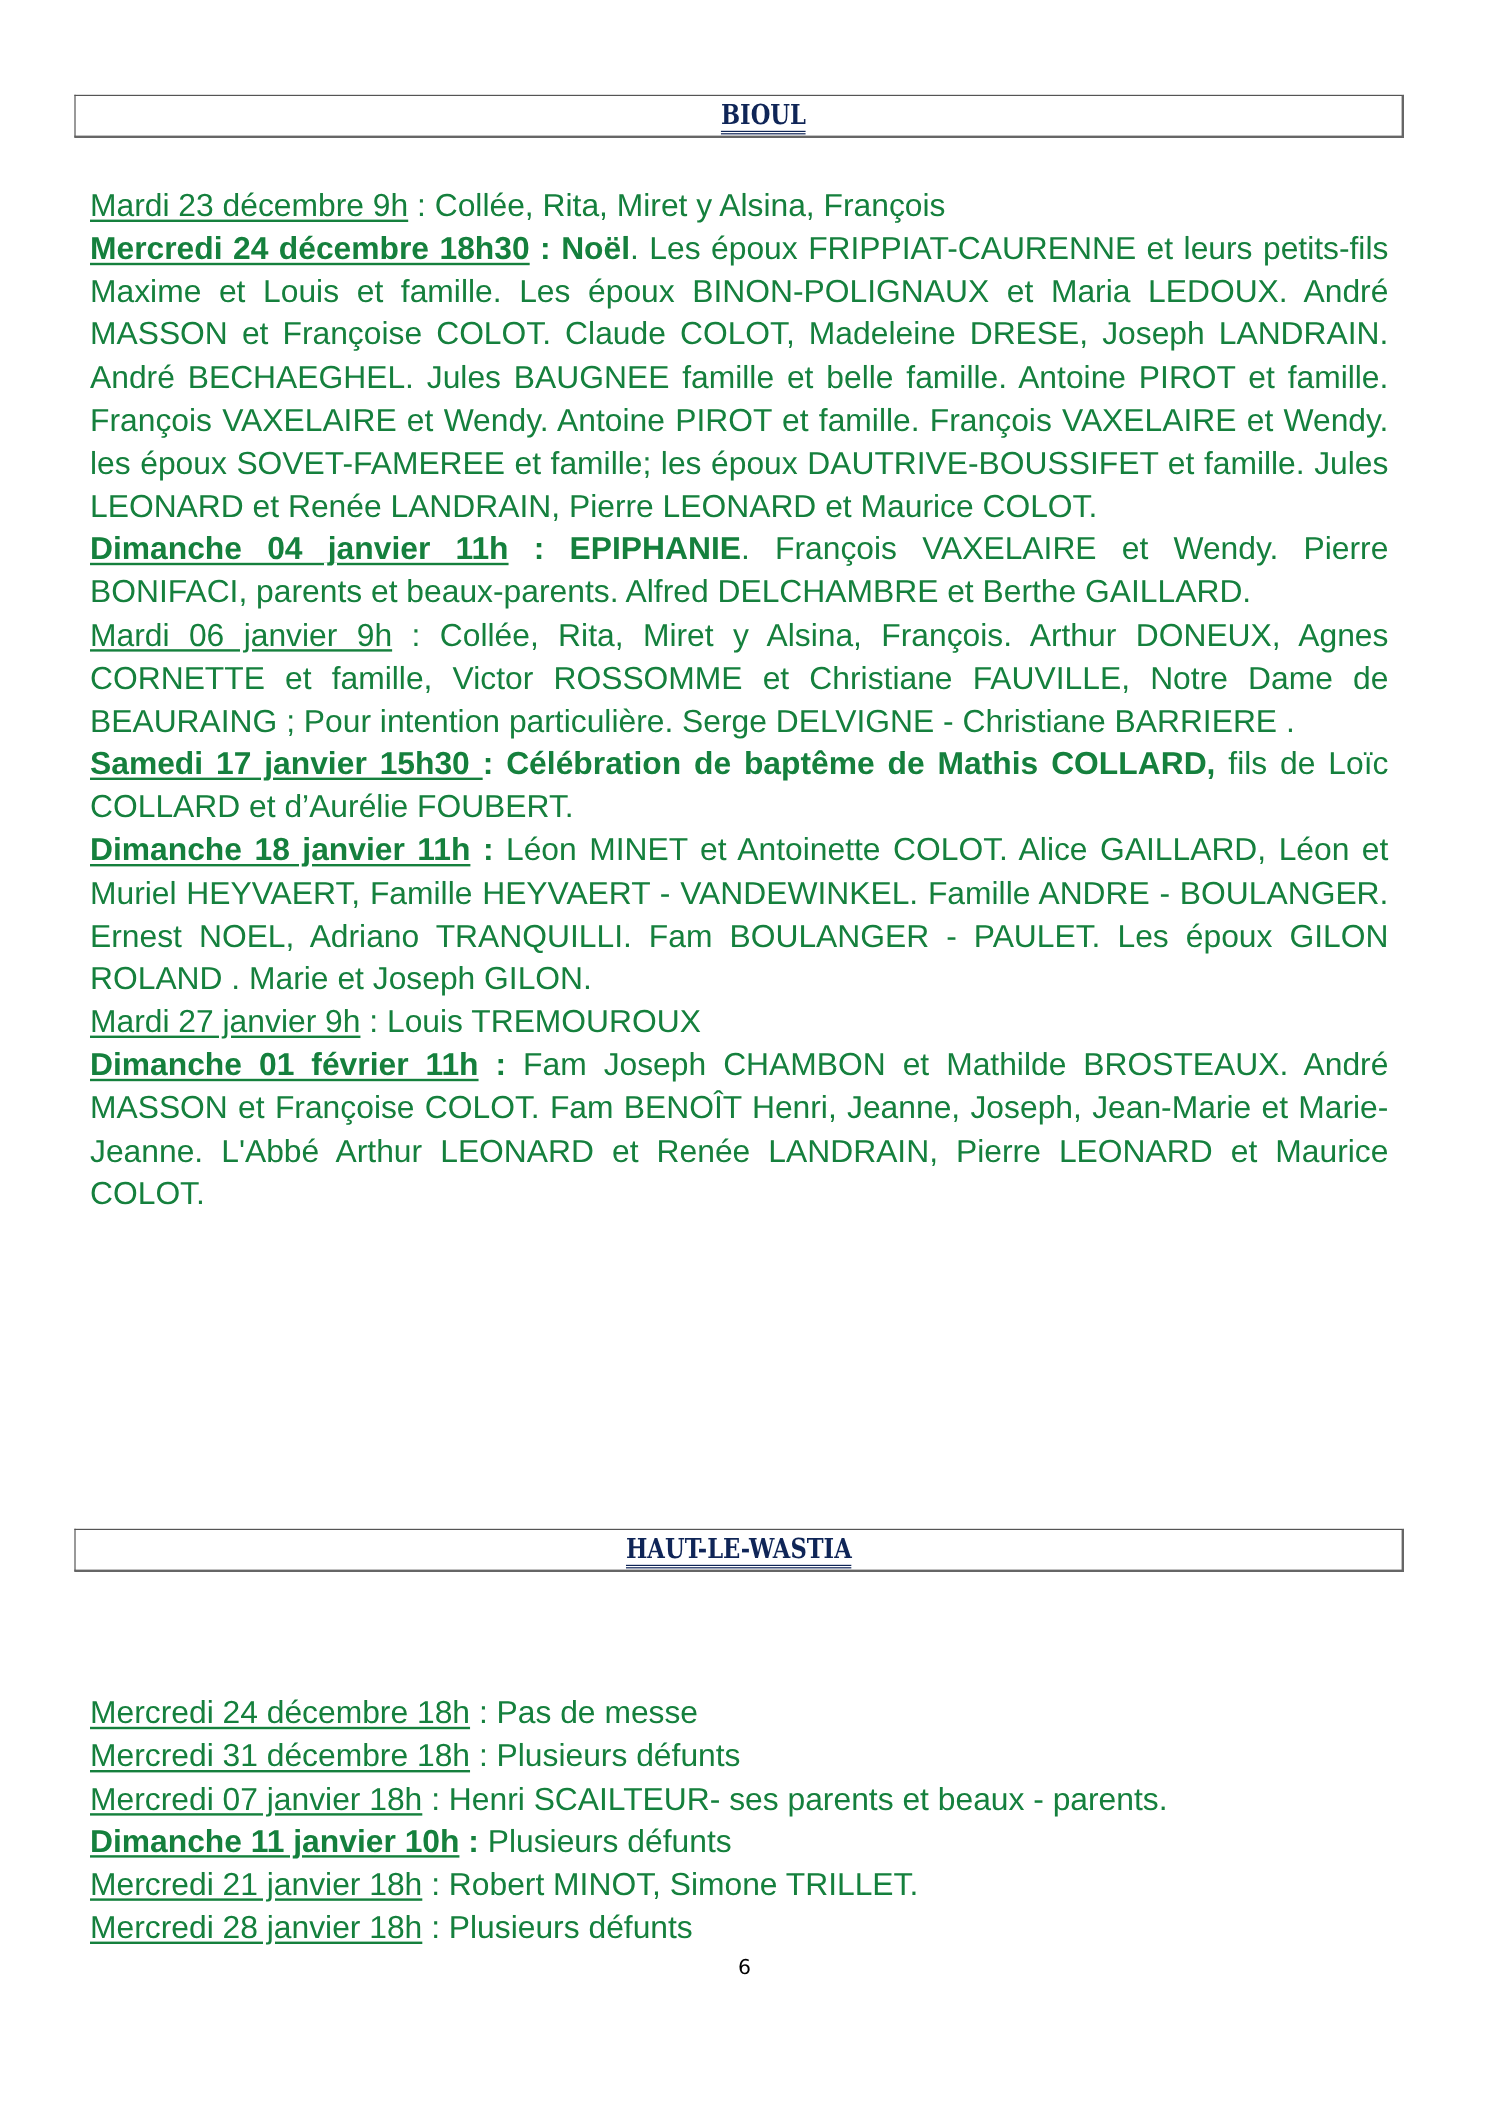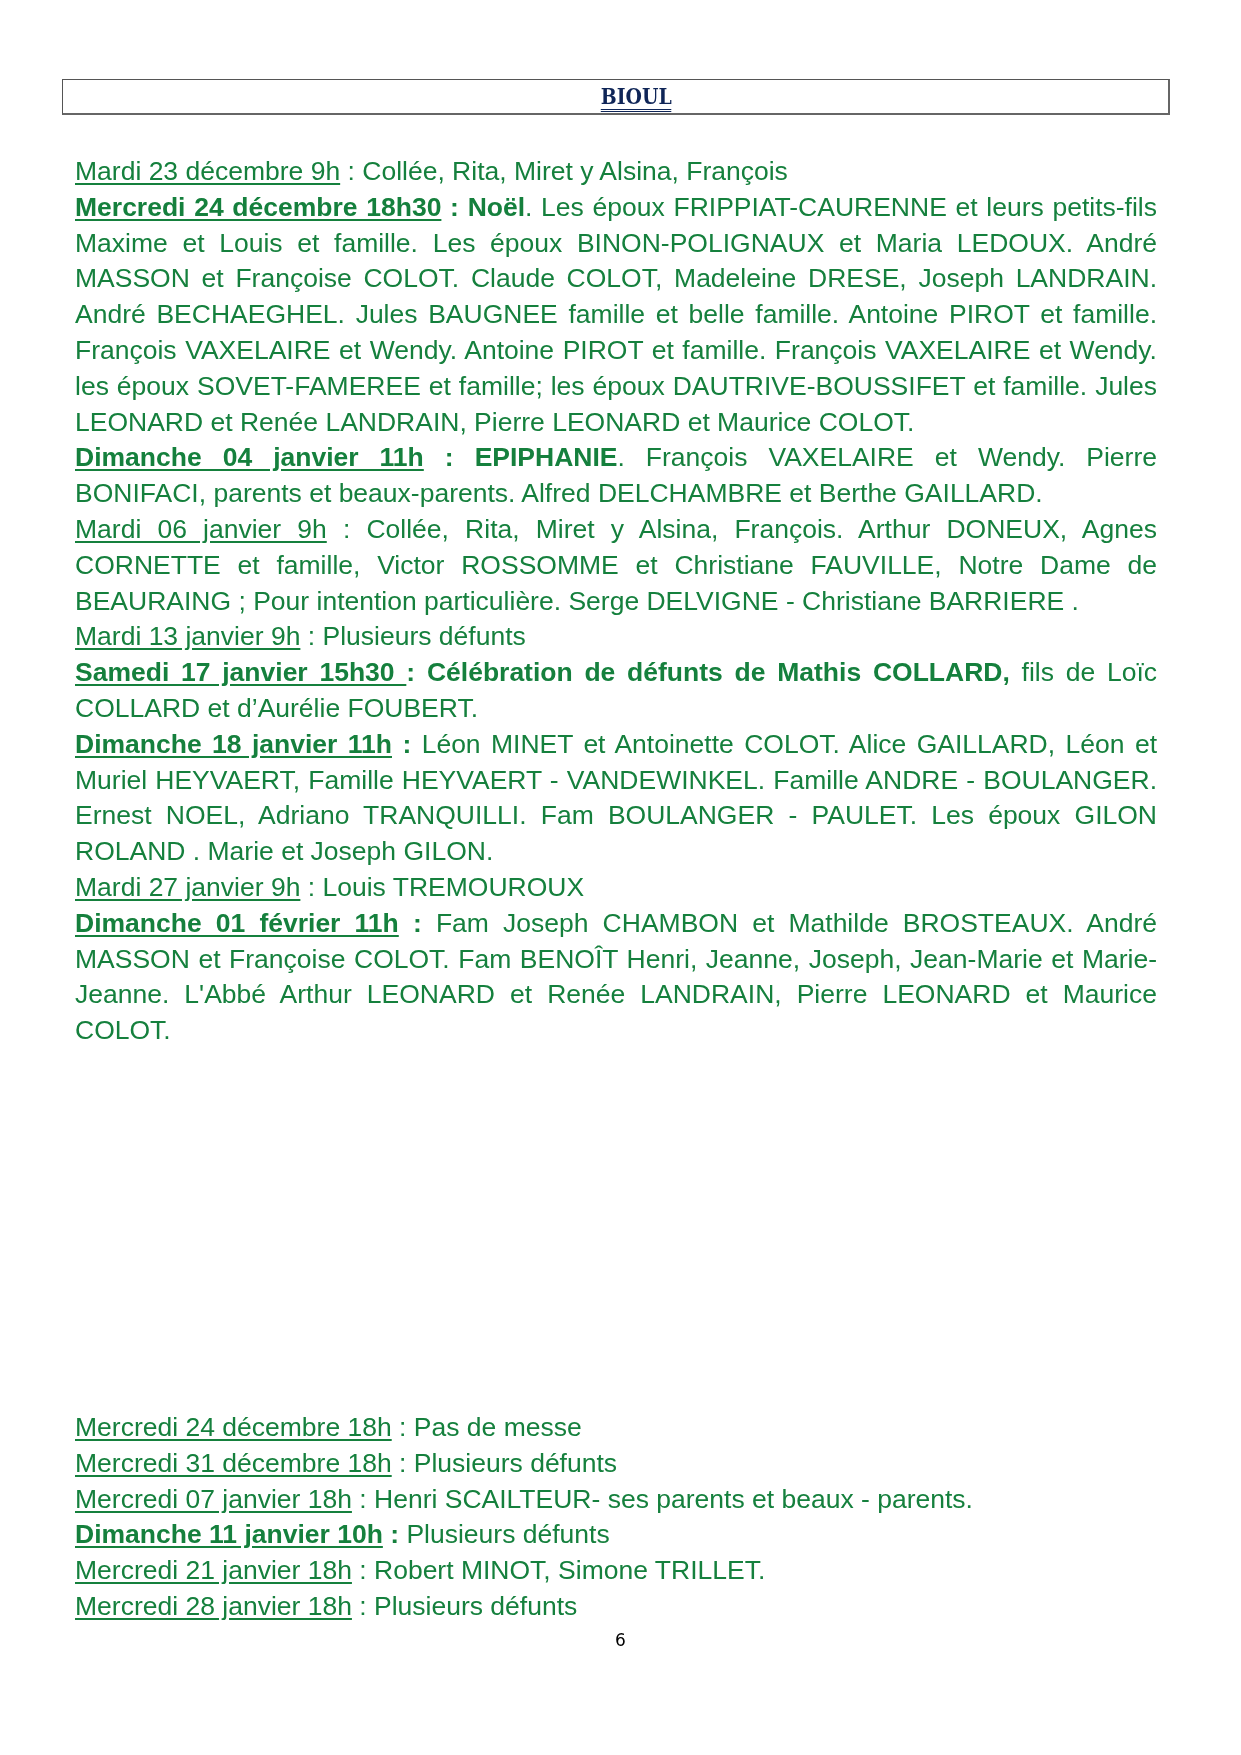--- a/index.html
+++ b/index.html
@@ -37,27 +37,29 @@
 
   <div class="section-header" style="top:79px;padding-left:41px;">
     <span>BIOUL</span>
   </div>
 
   <div class="content" id="bioul-content" style="top:154px;">
       <p class="entry"><span class="date">Mardi 23 décembre 9h</span><span> : </span><span>Collée, Rita, Miret y Alsina, François</span></p>
       <p class="entry bold-date"><span class="date">Mercredi 24 décembre 18h30</span><span style="font-weight: bold;"> : </span><span class="highlight">Noël</span><span>. Les époux FRIPPIAT-CAURENNE et leurs petits-fils Maxime et Louis et famille. Les époux BINON-POLIGNAUX et Maria LEDOUX. André MASSON et Françoise COLOT. Claude COLOT, Madeleine DRESE, Joseph LANDRAIN. André BECHAEGHEL. Jules BAUGNEE famille et belle famille. Antoine PIROT et famille. François VAXELAIRE et Wendy. Antoine PIROT et famille. François VAXELAIRE et Wendy. les époux SOVET-FAMEREE et famille; les époux DAUTRIVE-BOUSSIFET  et famille. Jules LEONARD et Renée LANDRAIN, Pierre LEONARD et Maurice COLOT.</span></p>
       <p class="entry bold-date"><span class="date">Dimanche 04 janvier 11h</span><span style="font-weight: bold;"> : </span><span class="highlight">EPIPHANIE</span><span>. François VAXELAIRE et Wendy. Pierre BONIFACI, parents et beaux-parents. Alfred DELCHAMBRE et Berthe GAILLARD.</span></p>
       <p class="entry"><span class="date">Mardi 06 janvier 9h</span><span> : </span><span>Collée, Rita, Miret y Alsina, François. Arthur DONEUX, Agnes CORNETTE et famille, Victor ROSSOMME et Christiane FAUVILLE, Notre Dame de BEAURAING ; Pour intention particulière. Serge DELVIGNE - Christiane BARRIERE .</span></p>
-      <p class="entry"><span class="date">Mardi 13 janvier 9h</span><span> : </span><span>Plusieurs défunts</span></p>
-      <p class="entry bold-date"><span class="date">Samedi 17 janvier 15h30 </span><span style="font-weight: bold;"> : </span><span class="highlight">Célébration de défunts de Mathis COLLARD,</span><span> fils de Loïc COLLARD et d’Aurélie FOUBERT.</span></p>
+      <p class="entry bold-date"><span class="date">Samedi 17 janvier 15h30 </span><span style="font-weight: bold;"> : </span><span class="highlight">Célébration de baptême de Mathis COLLARD,</span><span> fils de Loïc COLLARD et d’Aurélie FOUBERT.</span></p>
       <p class="entry bold-date"><span class="date">Dimanche 18 janvier 11h</span><span style="font-weight: bold;"> : </span><span>Léon MINET et Antoinette COLOT. Alice GAILLARD, Léon et Muriel HEYVAERT, Famille HEYVAERT - VANDEWINKEL. Famille ANDRE - BOULANGER. Ernest NOEL, Adriano TRANQUILLI. Fam BOULANGER - PAULET. Les époux GILON ROLAND . Marie et Joseph GILON.</span></p>
       <p class="entry"><span class="date">Mardi 27 janvier 9h</span><span> : </span><span>Louis TREMOUROUX</span></p>
       <p class="entry bold-date"><span class="date">Dimanche 01 février 11h</span><span style="font-weight: bold;"> : </span><span>Fam Joseph CHAMBON et Mathilde BROSTEAUX. André MASSON et Françoise COLOT. Fam BENOÎT Henri, Jeanne, Joseph, Jean-Marie et Marie-Jeanne. L'Abbé Arthur LEONARD et Renée LANDRAIN, Pierre LEONARD et Maurice COLOT.</span></p>
     </div>
 
+  <div class="section-header" style="top:1274px;">
+    <span>HAUT-LE-WASTIA</span>
+  </div>
 
   <div class="content hlw" id="hlw-content" style="top:1410px;">
       <p class="entry"><span class="date">Mercredi 24 décembre 18h</span><span> : </span><span>Pas de messe</span></p>
       <p class="entry"><span class="date">Mercredi 31 décembre 18h</span><span> : </span><span>Plusieurs défunts</span></p>
       <p class="entry"><span class="date">Mercredi 07 janvier 18h</span><span> :  </span><span>Henri SCAILTEUR- ses parents et beaux - parents.</span></p>
       <p class="entry bold-date"><span class="date">Dimanche 11 janvier 10h</span><span style="font-weight: bold;"> : </span><span>Plusieurs défunts</span></p>
       <p class="entry"><span class="date">Mercredi 21 janvier 18h</span><span> : </span><span>Robert MINOT, Simone TRILLET.</span></p>
       <p class="entry"><span class="date">Mercredi 28 janvier 18h</span><span> : </span><span>Plusieurs défunts</span></p>
     </div>
 

